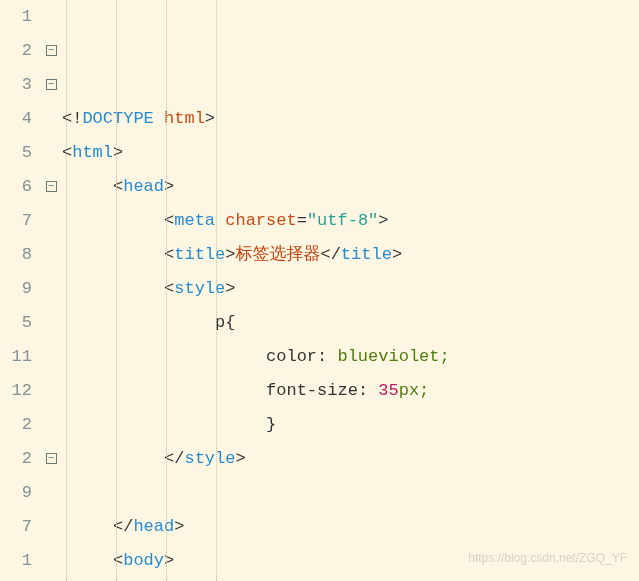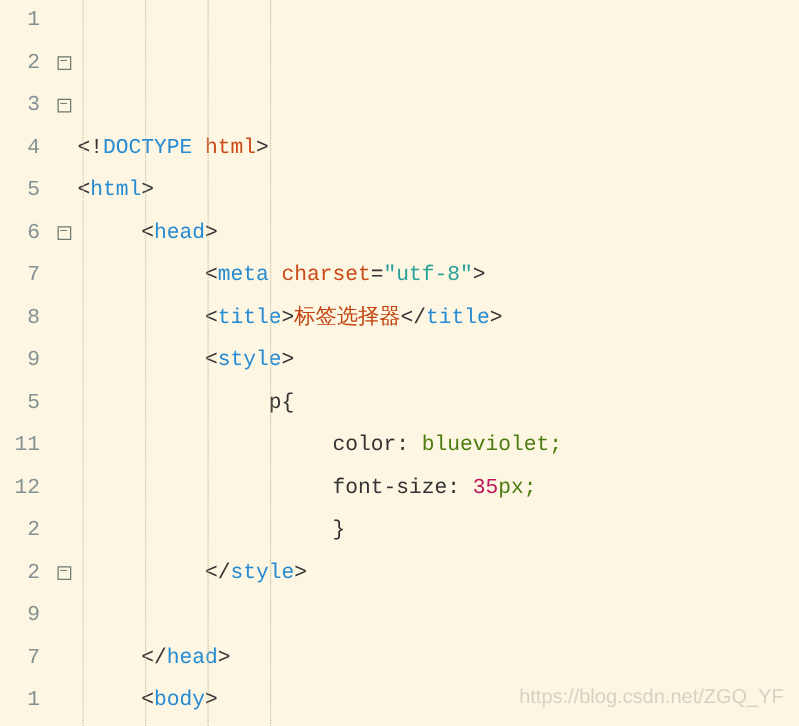--- a/index.html
+++ b/index.html
@@ -63,21 +63,21 @@
 .t-val { color: #2aa198; }
 .t-text { color: #c2410c; }
 .t-prop { color: #333; }
 .t-pval { color: #4d7c0f; }
 .t-num { color: #be185d; }
 .watermark {
   position: absolute;
   right: 12px;
   bottom: 6px;
   color: rgba(100,100,100,0.25);
-  font-size: 16px;
+  font-size: 12px;
   font-family: sans-serif;
 }
 </style>
 </head>
 <body>
 
 <div class="editor">
   <div class="gutter">
       <div class="line">1</div>
       <div class="line">2</div>

